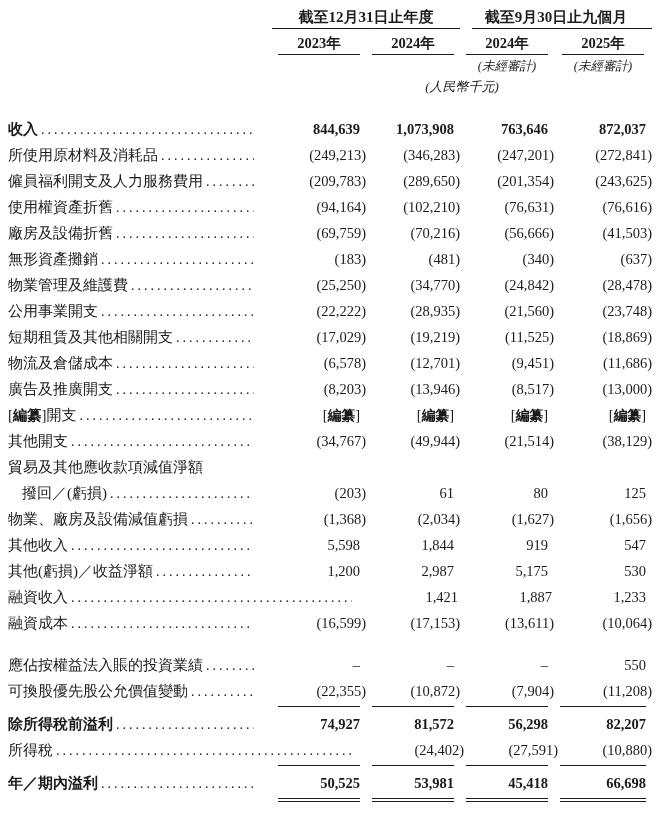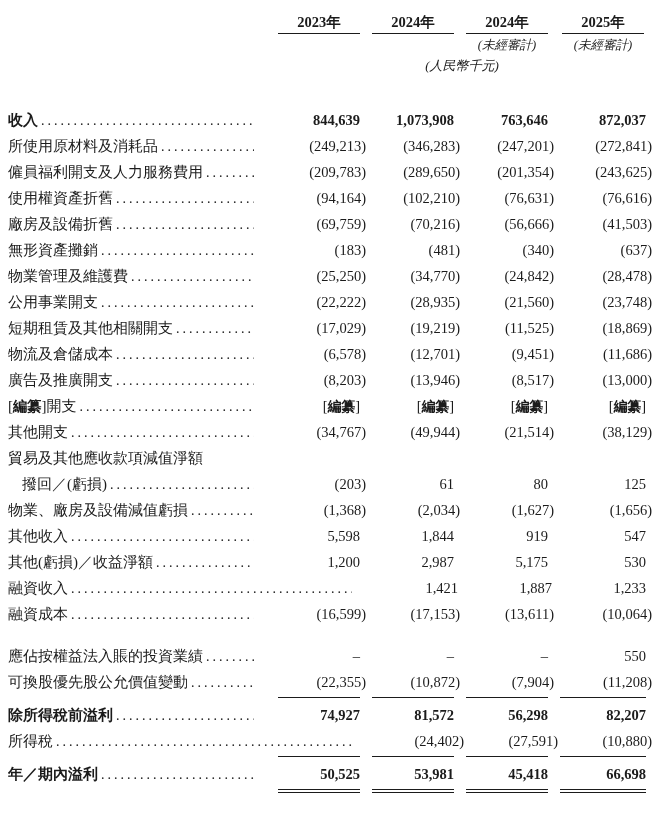--- a/index.html
+++ b/index.html
@@ -26,21 +26,21 @@
   .ycell.c4 { width: 98px; }
   .ylabel { font-weight: bold; font-size: 14.5px; line-height: 18px; }
   .yrule { width: 82px; border-bottom: 1.5px solid #1b1b1b; margin-top: 2px; }
 
   .ncell { width: 94px; text-align: center; font-style: italic; font-size: 12.5px; line-height: 17px; padding-top: 3px; }
   .ncell.c4 { width: 98px; }
 
   .ccell { width: 380px; text-align: center; font-style: italic; font-size: 13px; line-height: 18px; padding-top: 3px; }
 
   
-  .tbody { margin-top: 32px; }
+  .tbody { margin-top: 20px; }
   .trow { display: flex; height: 26px; }
   .lbl { flex: 1; display: flex; align-items: baseline; overflow: hidden; padding-right: 18px; }
   .lbl-t { white-space: nowrap; font-size: 15px; line-height: 26px; }
   .dots { flex: 1; overflow: hidden; white-space: nowrap; font-size: 14px; line-height: 26px; }
   .dots::after { content: "...................................................................................."; letter-spacing: 3px; margin-left: 3px; }
   .num { width: 94px; text-align: right; white-space: nowrap; font-size: 14.5px; line-height: 26px; }
   .num.c4 { width: 98px; }
   .num.npr { padding-right: 6px; }
   .trow.bold .lbl-t, .trow.bold .num { font-weight: bold; }
   .trow.indent .lbl-t { padding-left: 14px; }
@@ -53,20 +53,31 @@
   .rrow .lbl { padding: 0 18px 0 0; }
   .rrow .num { height: 7px; line-height: normal; }
   .rl { border-top: 1px solid #1b1b1b; height: 0; margin: 2px 6px 0 6px; }
   .rl.d2 { height: 4px; border-bottom: 1px solid #1b1b1b; }
 </style>
 </head>
 <body>
 
 <div class="page">
 
+  <div class="hrow">
+    <div class="hspacer"></div>
+    <div class="grp g1">
+      <div class="gtitle">截至12月31日止年度</div>
+      <div class="grule"></div>
+    </div>
+    <div class="grp g2">
+      <div class="gtitle">截至9月30日止九個月</div>
+      <div class="grule"></div>
+    </div>
+  </div>
 
   <div class="hrow">
     <div class="hspacer"></div>
     <div class="ycell c1">
       <span class="ylabel">2023年</span>
       <span class="yrule"></span>
     </div>
     <div class="ycell c2">
       <span class="ylabel">2024年</span>
       <span class="yrule"></span>

